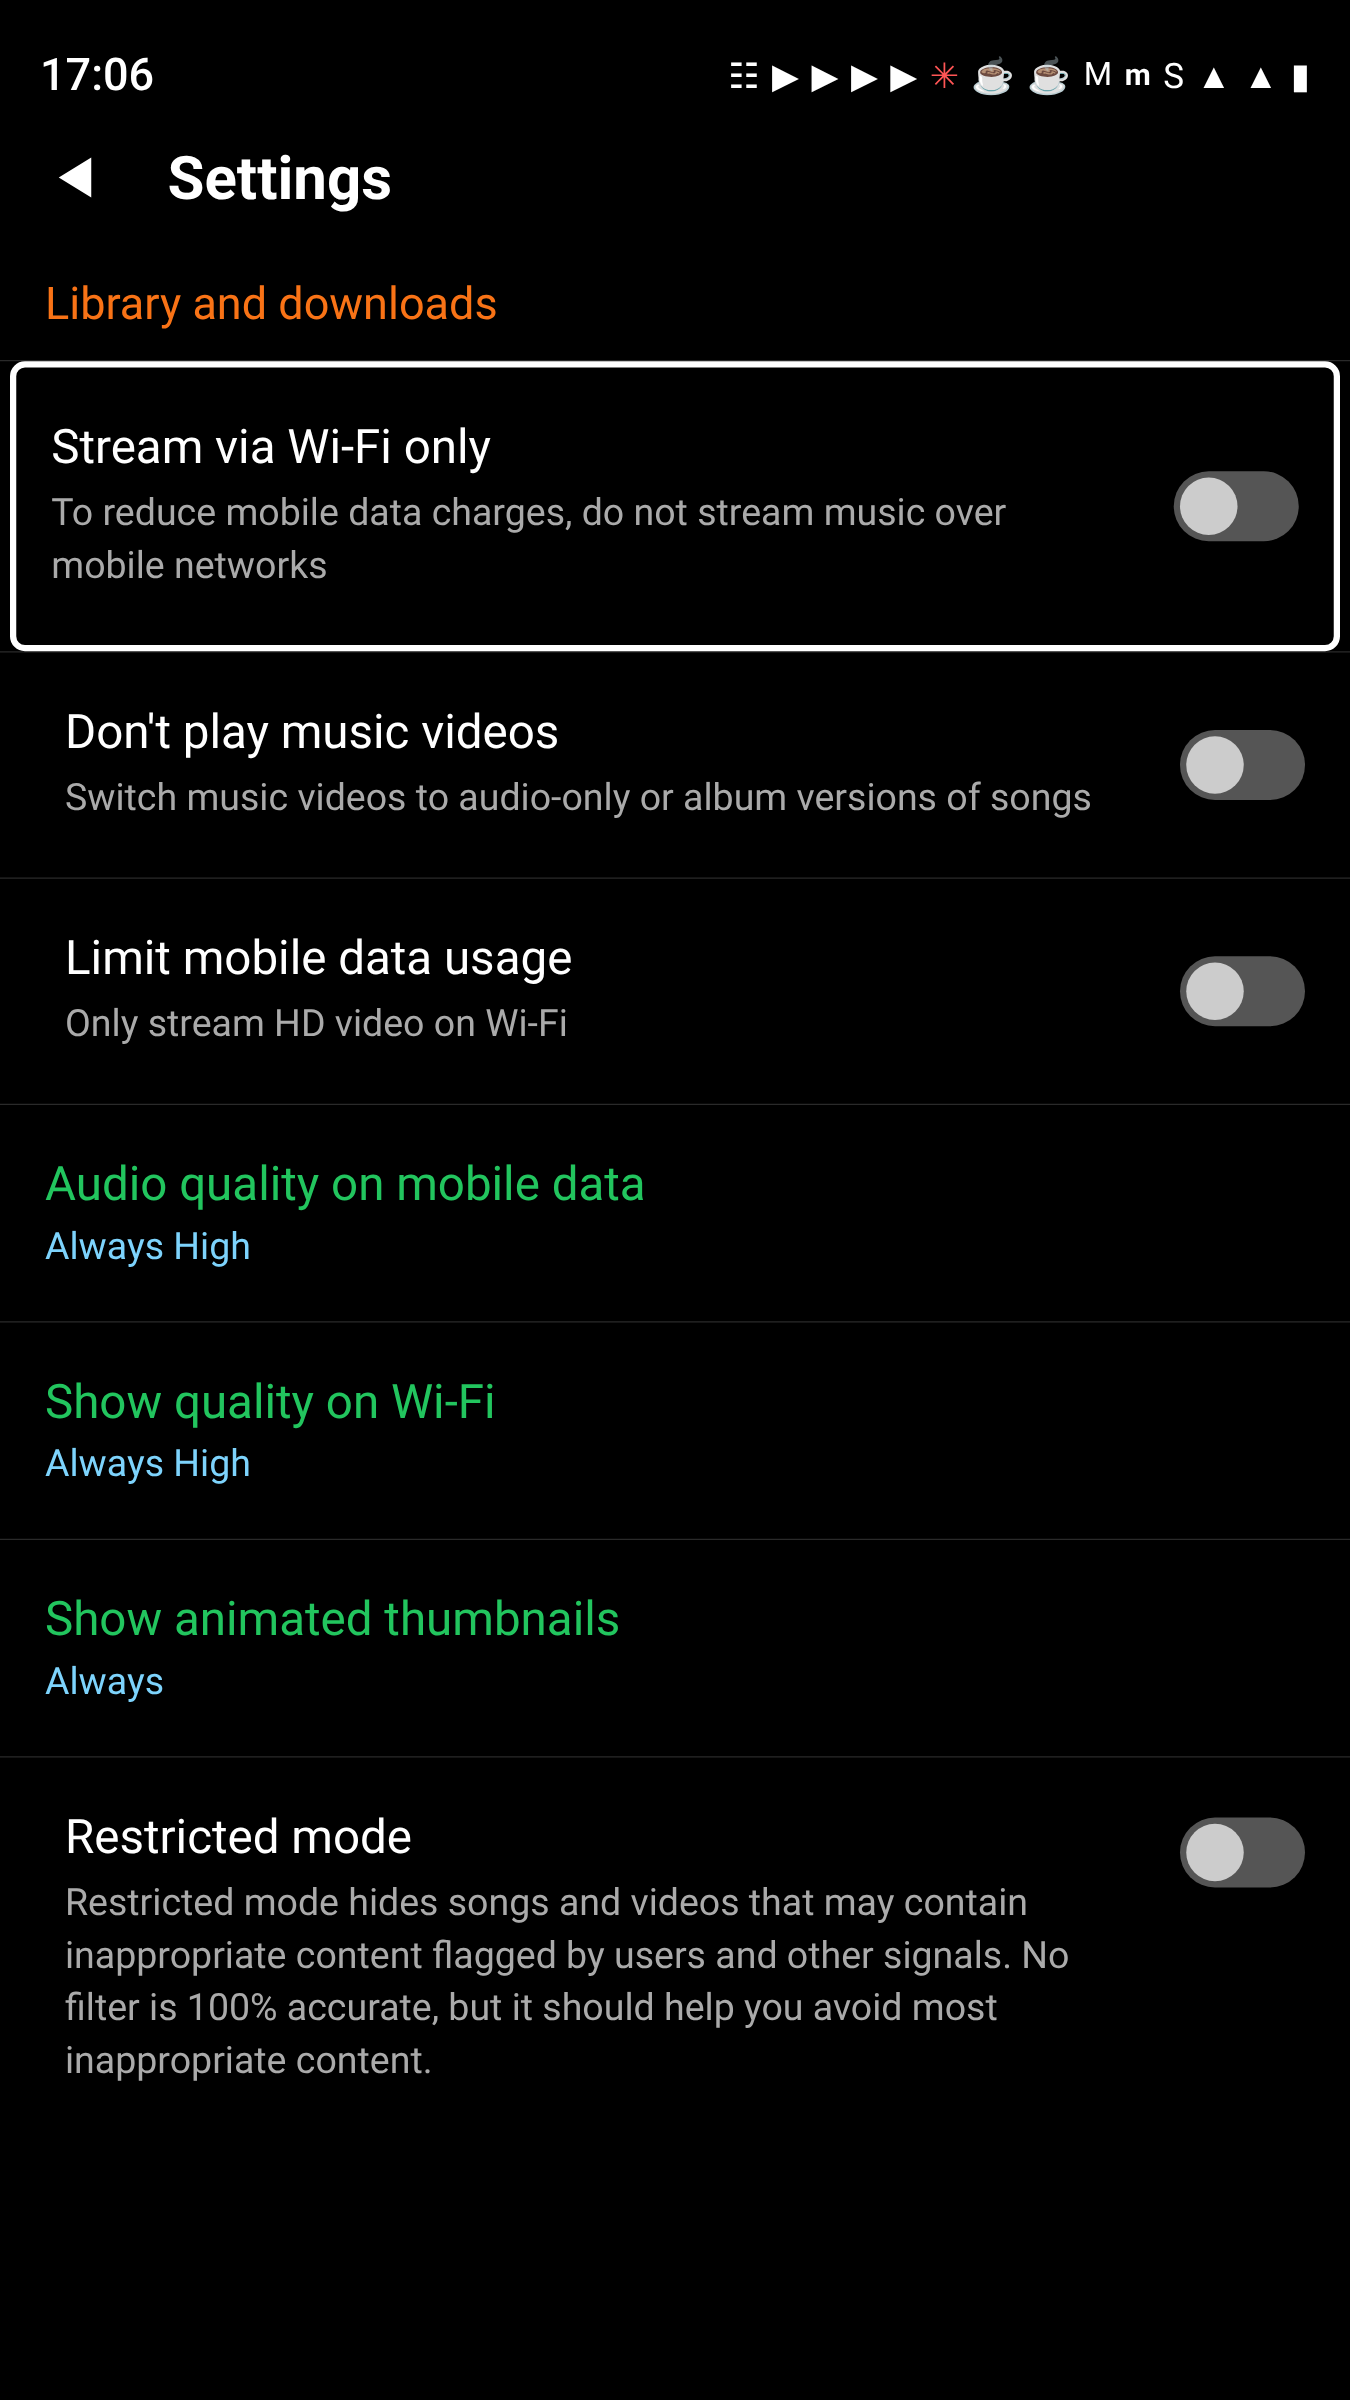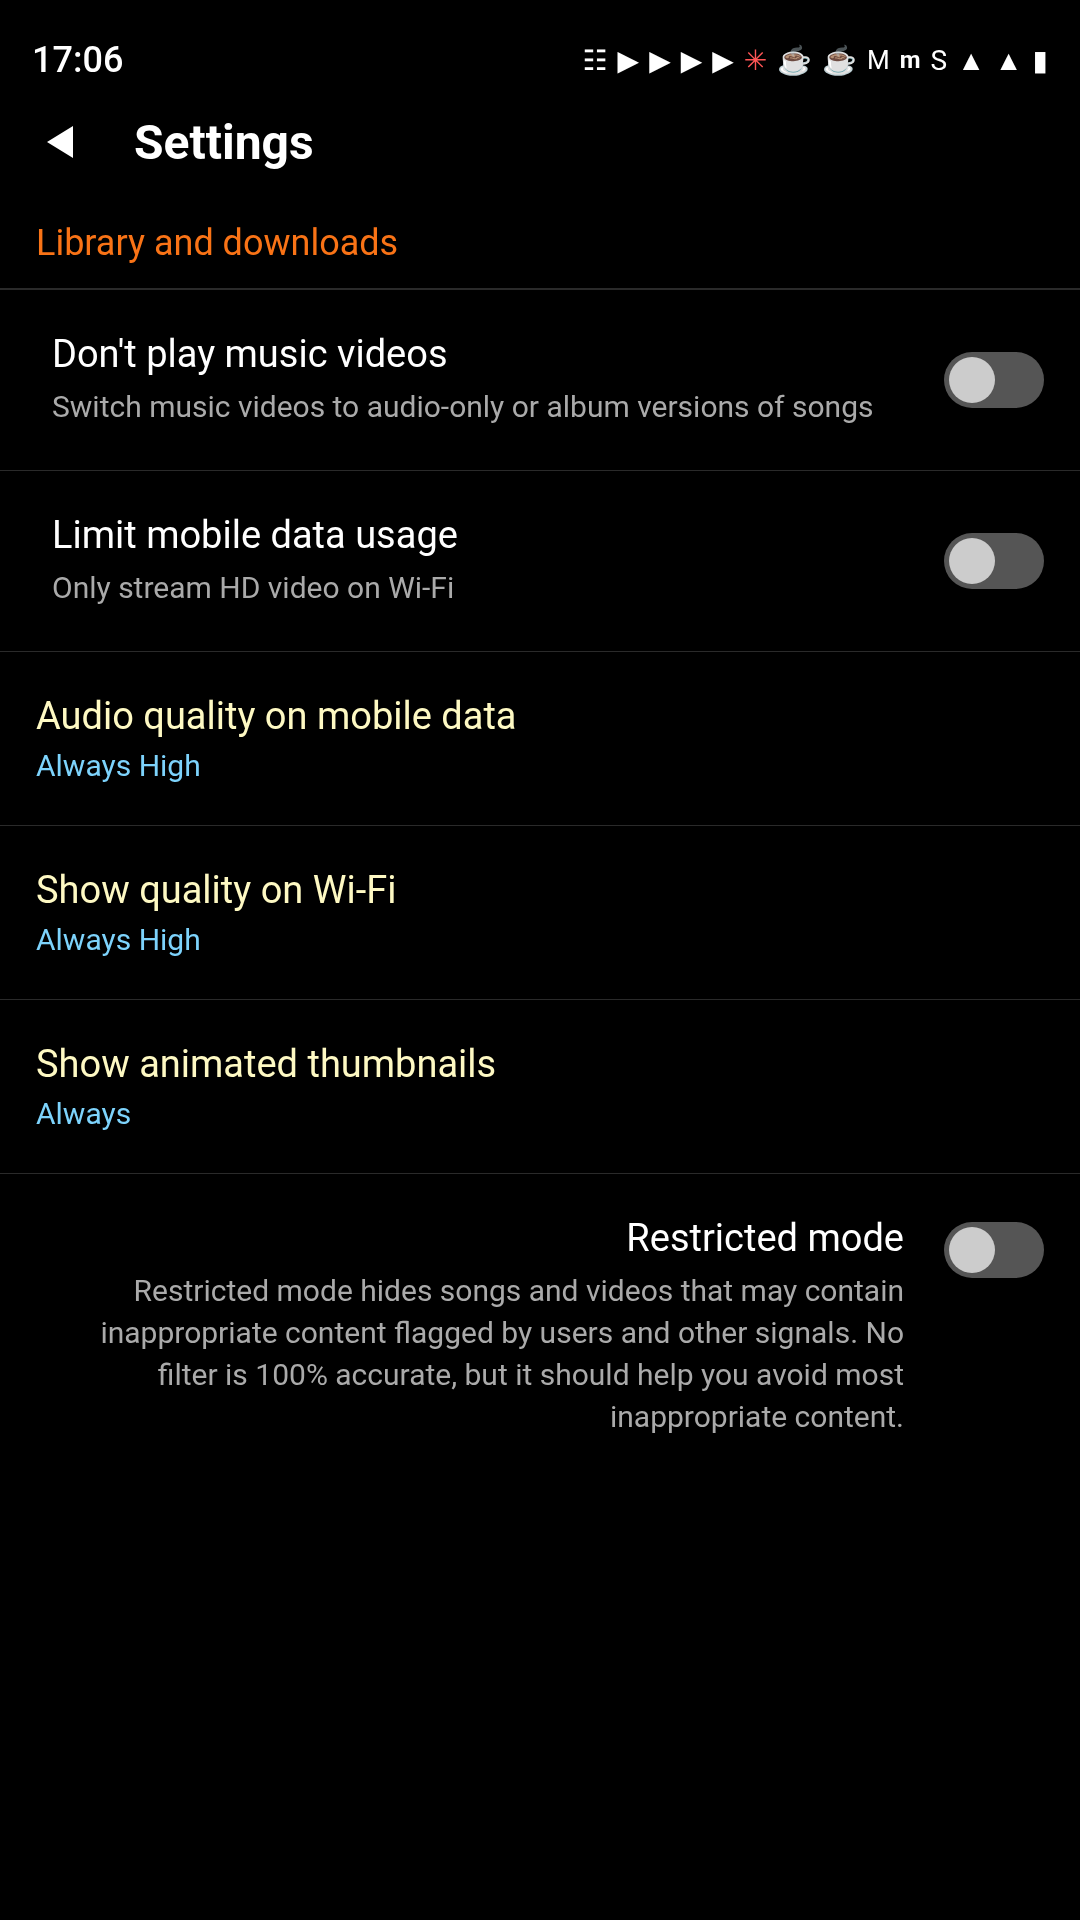--- a/index.html
+++ b/index.html
@@ -163,21 +163,21 @@
       display: flex;
       align-items: flex-start;
       flex-direction: column;
       padding: 42px 36px;
       cursor: pointer;
     }
 
     .setting-row-link .setting-title {
       font-size: 38px;
       font-weight: 400;
-      color: #fef9c3;
+      color: #22c55e;
       margin-bottom: 10px;
     }
 
     .setting-row-link .setting-value {
       font-size: 30px;
       color: #7dd3fc;
     }
   </style>
 </head>
 <body>
@@ -210,20 +210,30 @@
   <span class="header-title">Settings</span>
 </div>
 
 <div class="section-header">
   <span class="section-label">Library and downloads</span>
 </div>
 
 <div>
 
   <div class="divider"></div>
+  <div class="setting-row highlighted">
+    <div class="setting-text">
+      <div class="setting-title">Stream via Wi-Fi only</div>
+      <div class="setting-desc">To reduce mobile data charges, do not stream music over mobile networks</div>
+    </div>
+    <div class="toggle">
+      <div class="toggle-track"></div>
+      <div class="toggle-thumb"></div>
+    </div>
+  </div>
 
   <div class="divider"></div>
   <div class="setting-row">
     <div class="setting-text">
       <div class="setting-title">Don't play music videos</div>
       <div class="setting-desc">Switch music videos to audio-only or album versions of songs</div>
     </div>
     <div class="toggle">
       <div class="toggle-track"></div>
       <div class="toggle-thumb"></div>
@@ -254,21 +264,21 @@
     <div class="setting-value">Always High</div>
   </div>
 
   <div class="divider"></div>
   <div class="setting-row-link">
     <div class="setting-title">Show animated thumbnails</div>
     <div class="setting-value">Always</div>
   </div>
 
   <div class="divider"></div>
-  <div class="setting-row" style="align-items: flex-start; padding-top: 42px; text-align: right;">
+  <div class="setting-row" style="align-items: flex-start; padding-top: 42px;">
     <div class="setting-text">
       <div class="setting-title">Restricted mode</div>
       <div class="setting-desc">Restricted mode hides songs and videos that may contain inappropriate content flagged by users and other signals. No filter is 100% accurate, but it should help you avoid most inappropriate content.</div>
     </div>
     <div class="toggle" style="margin-top: 6px;">
       <div class="toggle-track"></div>
       <div class="toggle-thumb"></div>
     </div>
   </div>
 

